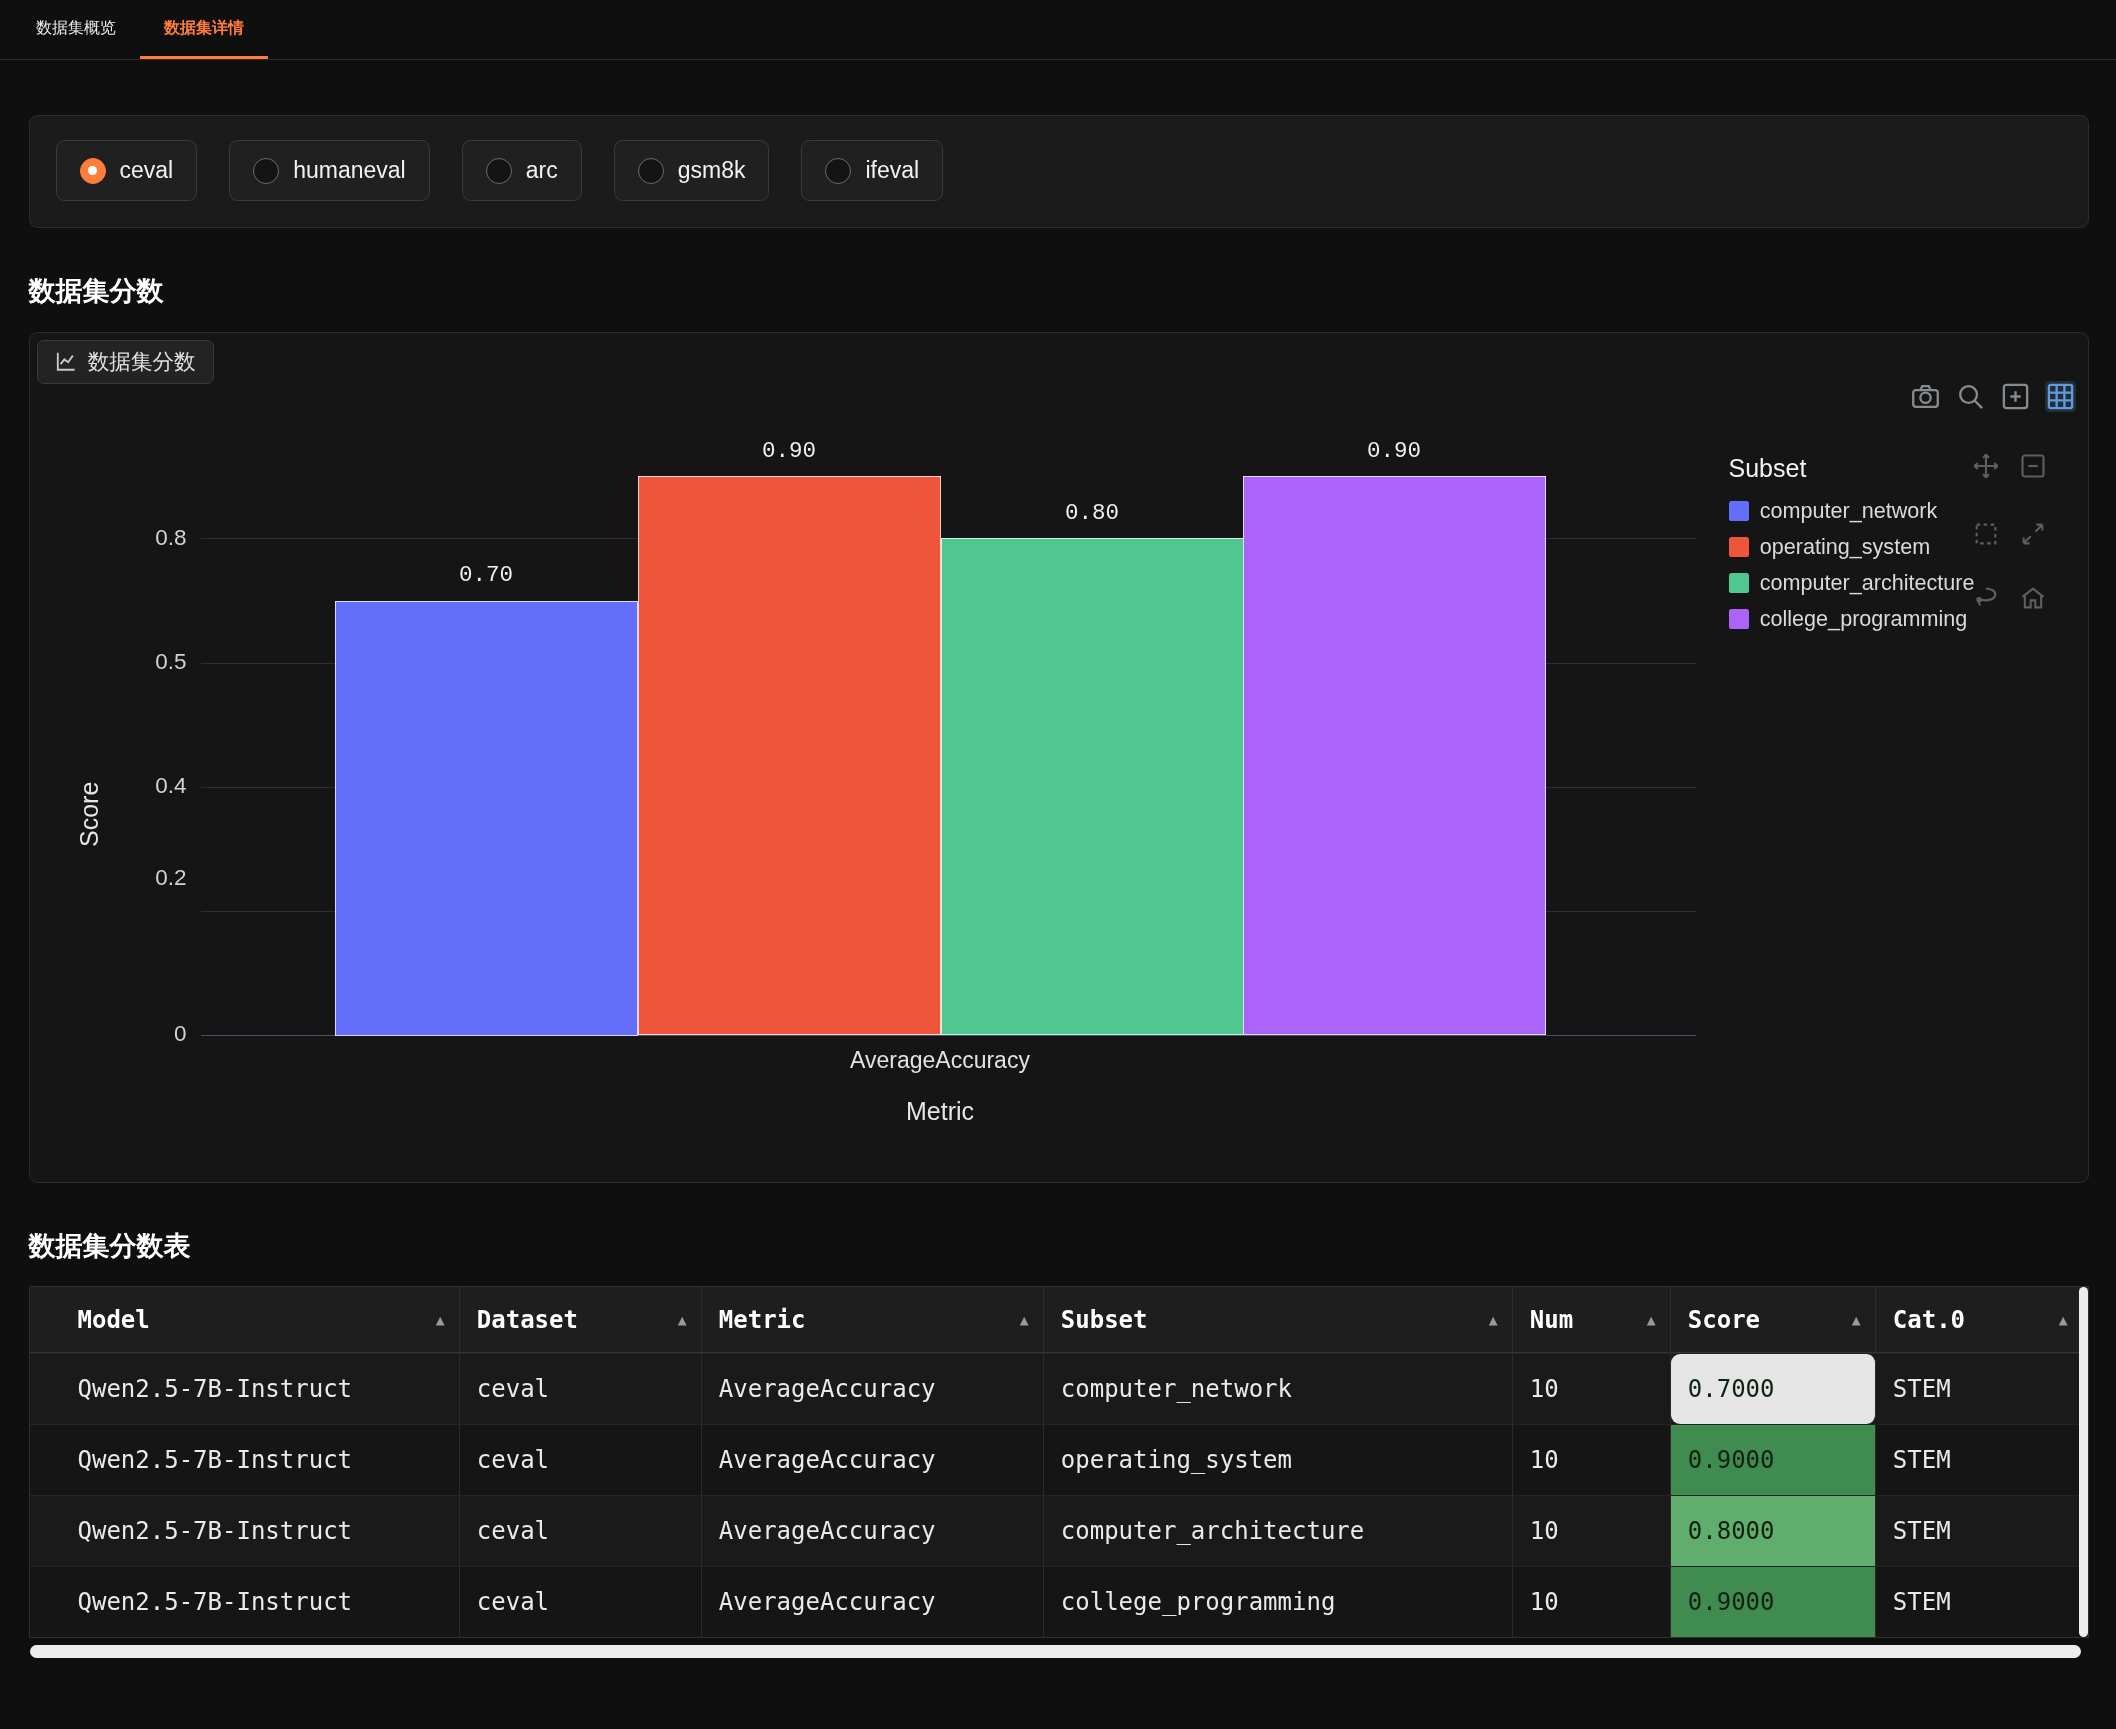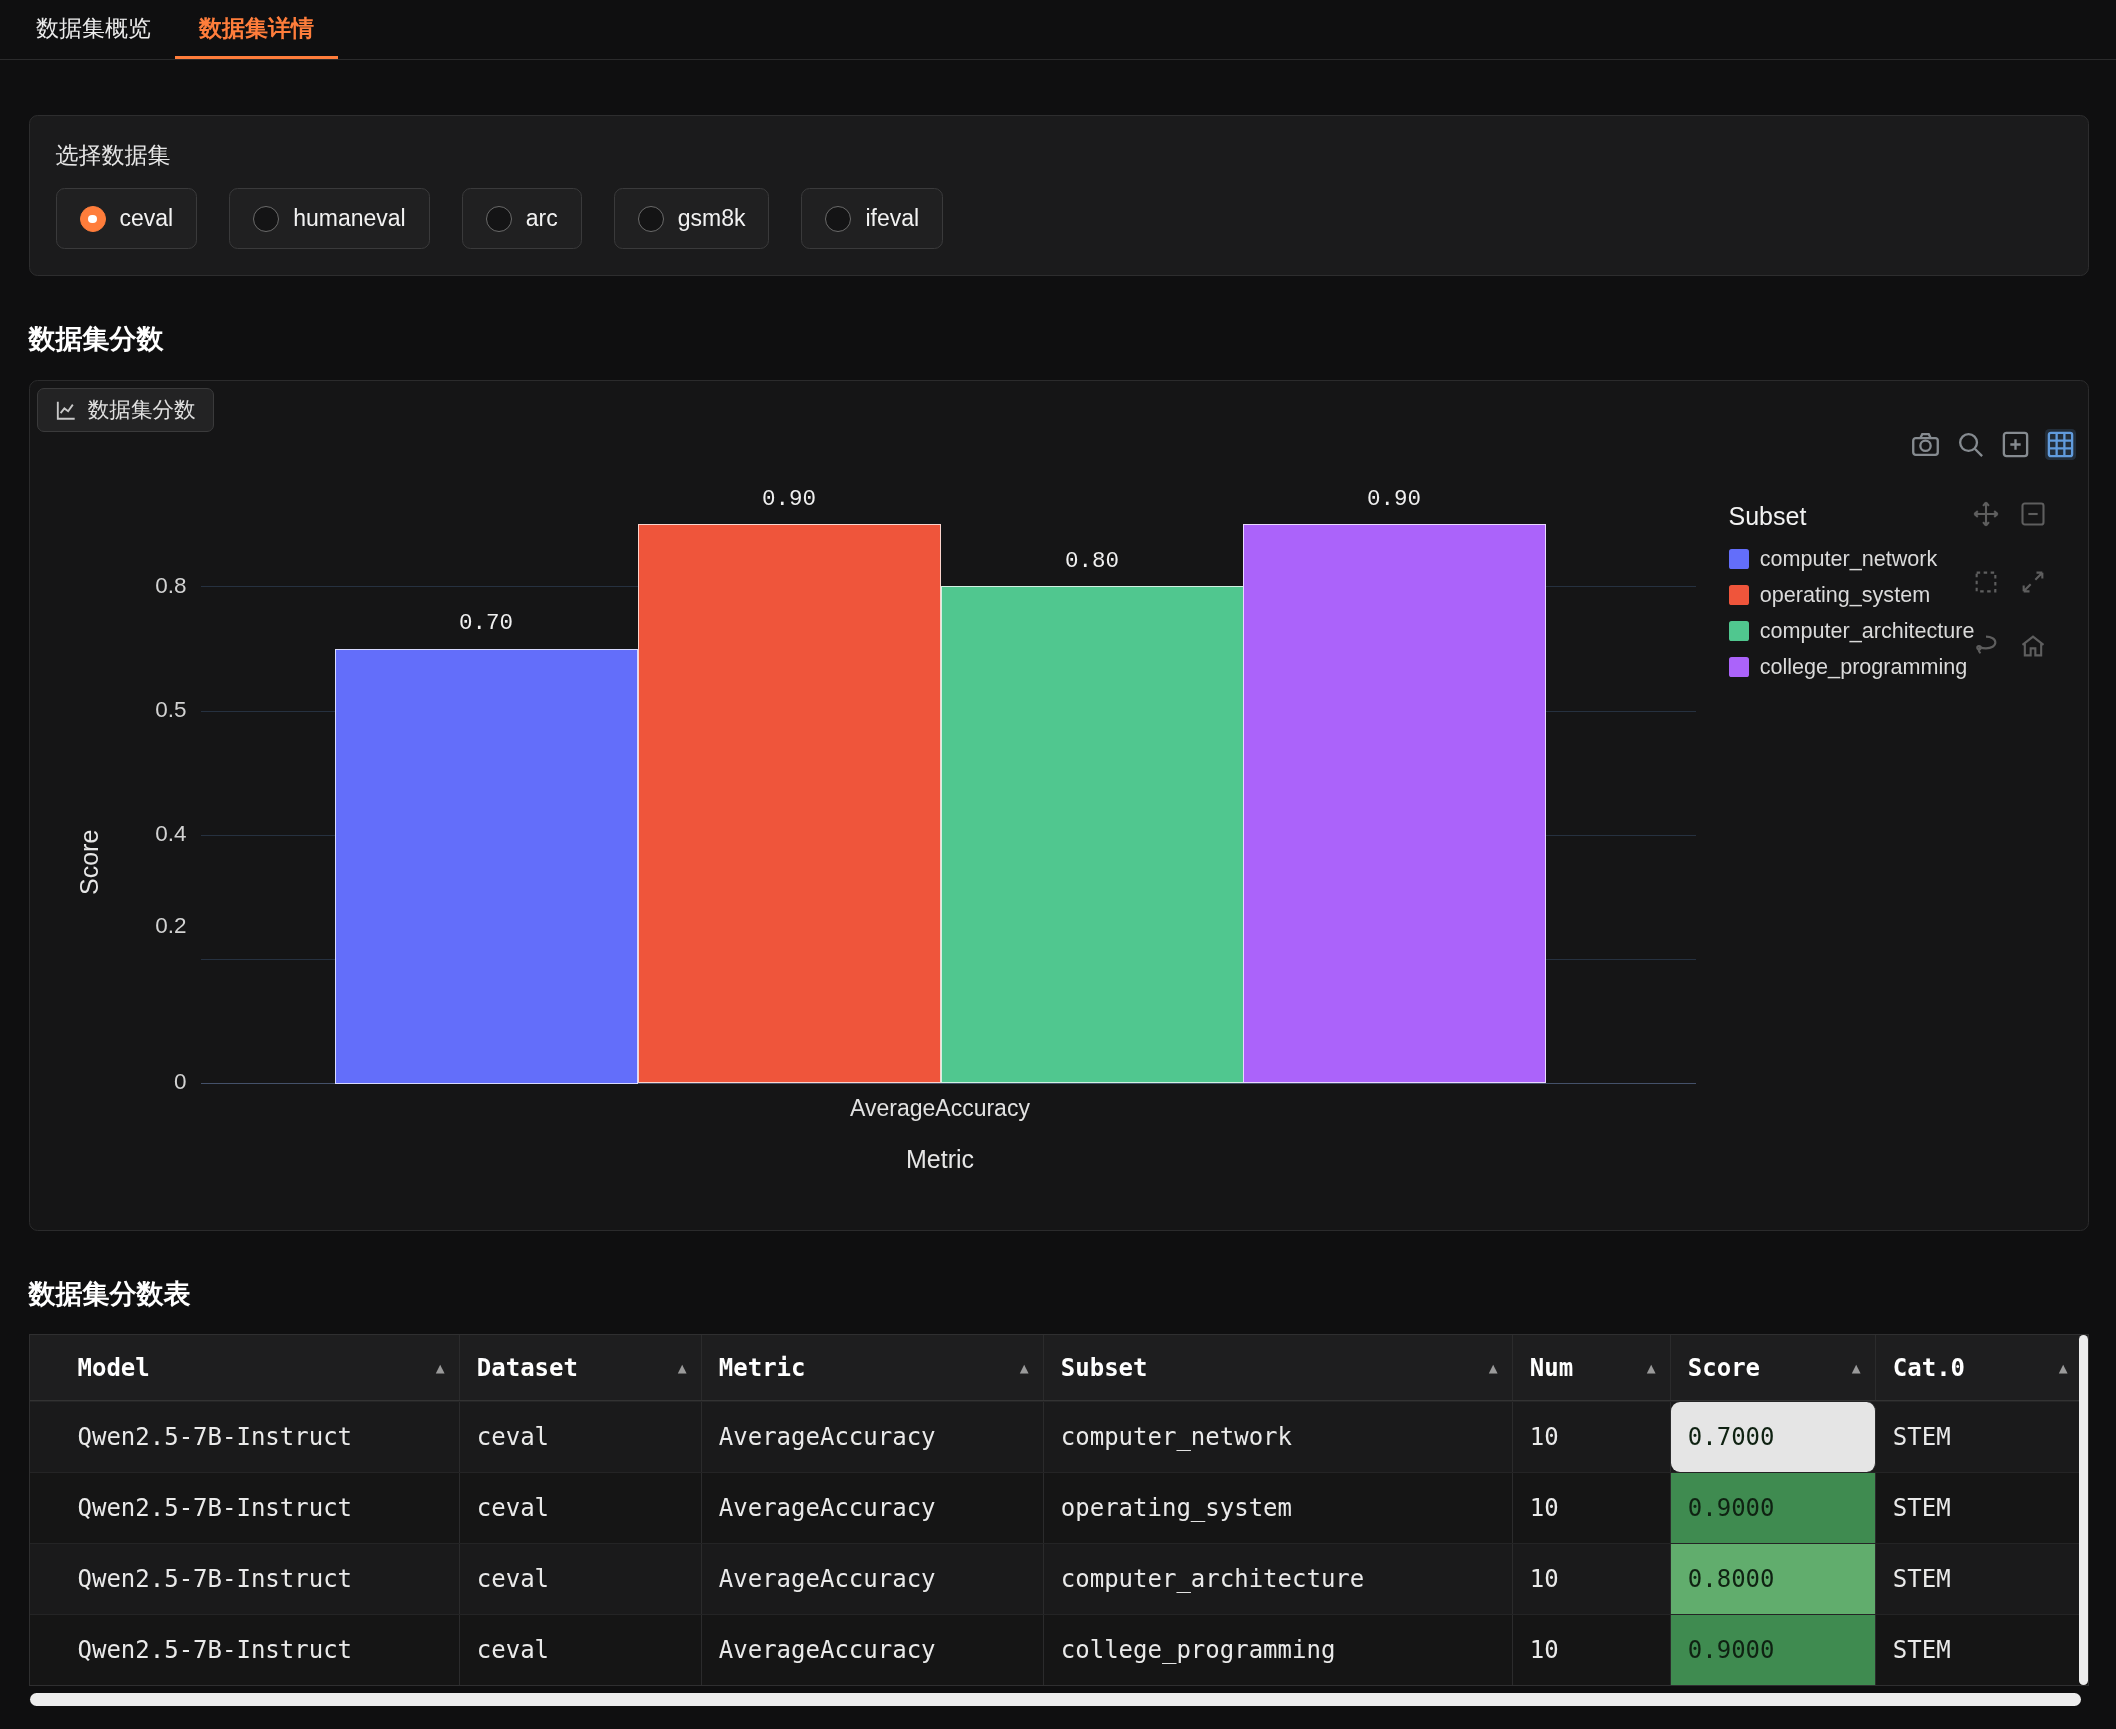--- a/index.html
+++ b/index.html
@@ -4,21 +4,21 @@
 <style>
   html,body{margin:0;padding:0;}
   body{
     width:2117px;height:1729px;overflow:hidden;
     background:#0f0f10;color:#e8e8e8;
     font-family:"Liberation Sans",sans-serif;
     position:relative;
   }
   
   .tabbar{height:59px;border-bottom:0.9px solid #2b2b2c;display:flex;align-items:stretch;padding-left:12px;background:#0f0f10;}
-  .tab{display:flex;align-items:center;padding:0 24px;font-size:23px;color:#ececec;cursor:pointer;border-bottom:3.5px solid transparent;box-sizing:border-box;}
+  .tab{display:flex;align-items:center;padding:0 24px;font-size:16px;color:#ececec;cursor:pointer;border-bottom:3.5px solid transparent;box-sizing:border-box;}
   .tab.active{color:#ff7d3b;border-bottom-color:#ff7d3b;font-weight:600;}
   
   .panel{margin:0 28.5px;background:#1b1b1c;border:0.9px solid #2d2d2e;border-radius:8.6px;box-sizing:border-box;}
   .radio-panel{margin-top:55px;padding:24px 26px 26px;width:2060px;}
   .radio-label{font-size:23px;color:#e6e6e6;margin-bottom:17.3px;}
   .radio-row{display:flex;gap:32px;}
   .pill{display:flex;align-items:center;gap:14px;height:61px;padding:0 23px;background:#202021;border:0.9px solid #3a3a3b;border-radius:8.6px;font-size:23px;color:#f2f2f2;cursor:pointer;box-sizing:border-box;}
   .rb{width:26px;height:26px;border-radius:50%;border:1.7px solid #6a6a6a;background:#141415;box-sizing:border-box;position:relative;flex:none;}
   .rb.on{background:#ff7d3b;border-color:#ff7d3b;}
   .rb.on::after{content:'';position:absolute;inset:7.8px;background:#fff;border-radius:50%;}
@@ -62,21 +62,20 @@
 </style>
 </head>
 <body>
 
 <div class="tabbar">
   <div class="tab">数据集概览</div>
   <div class="tab active">数据集详情</div>
 </div>
 
 <div class="panel radio-panel">
-  <div class="radio-label">选择数据集</div>
   <div class="radio-row" id="radio-row">
       <label class="pill">
         <span class="rb on"></span>
         <span>ceval</span>
       </label>
       <label class="pill">
         <span class="rb"></span>
         <span>humaneval</span>
       </label>
       <label class="pill">

